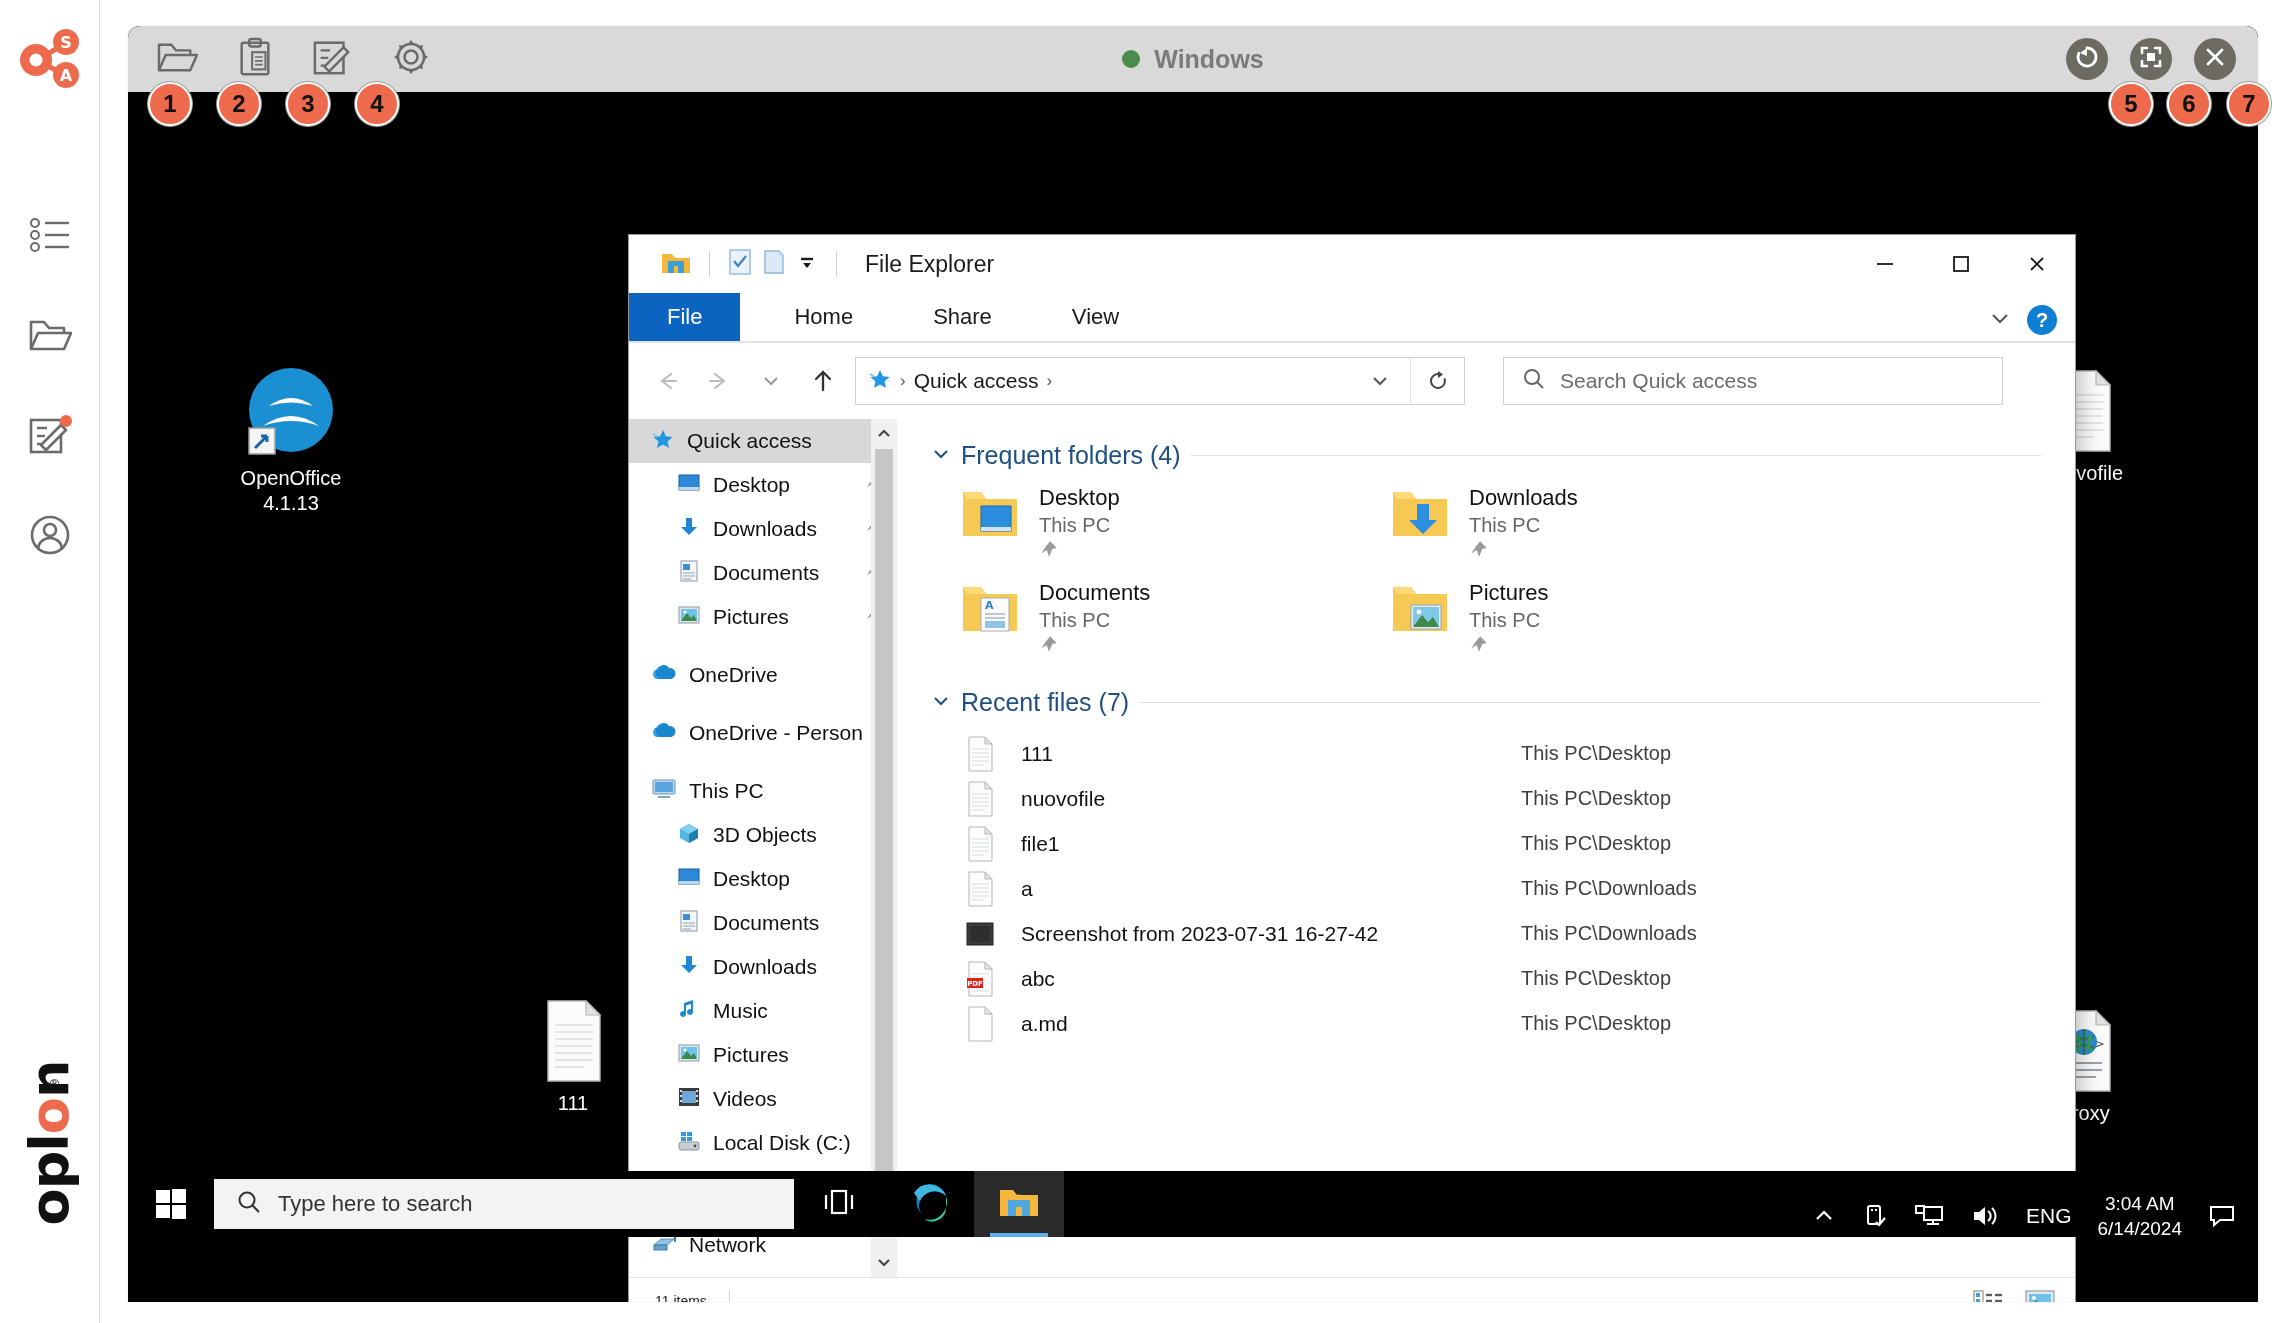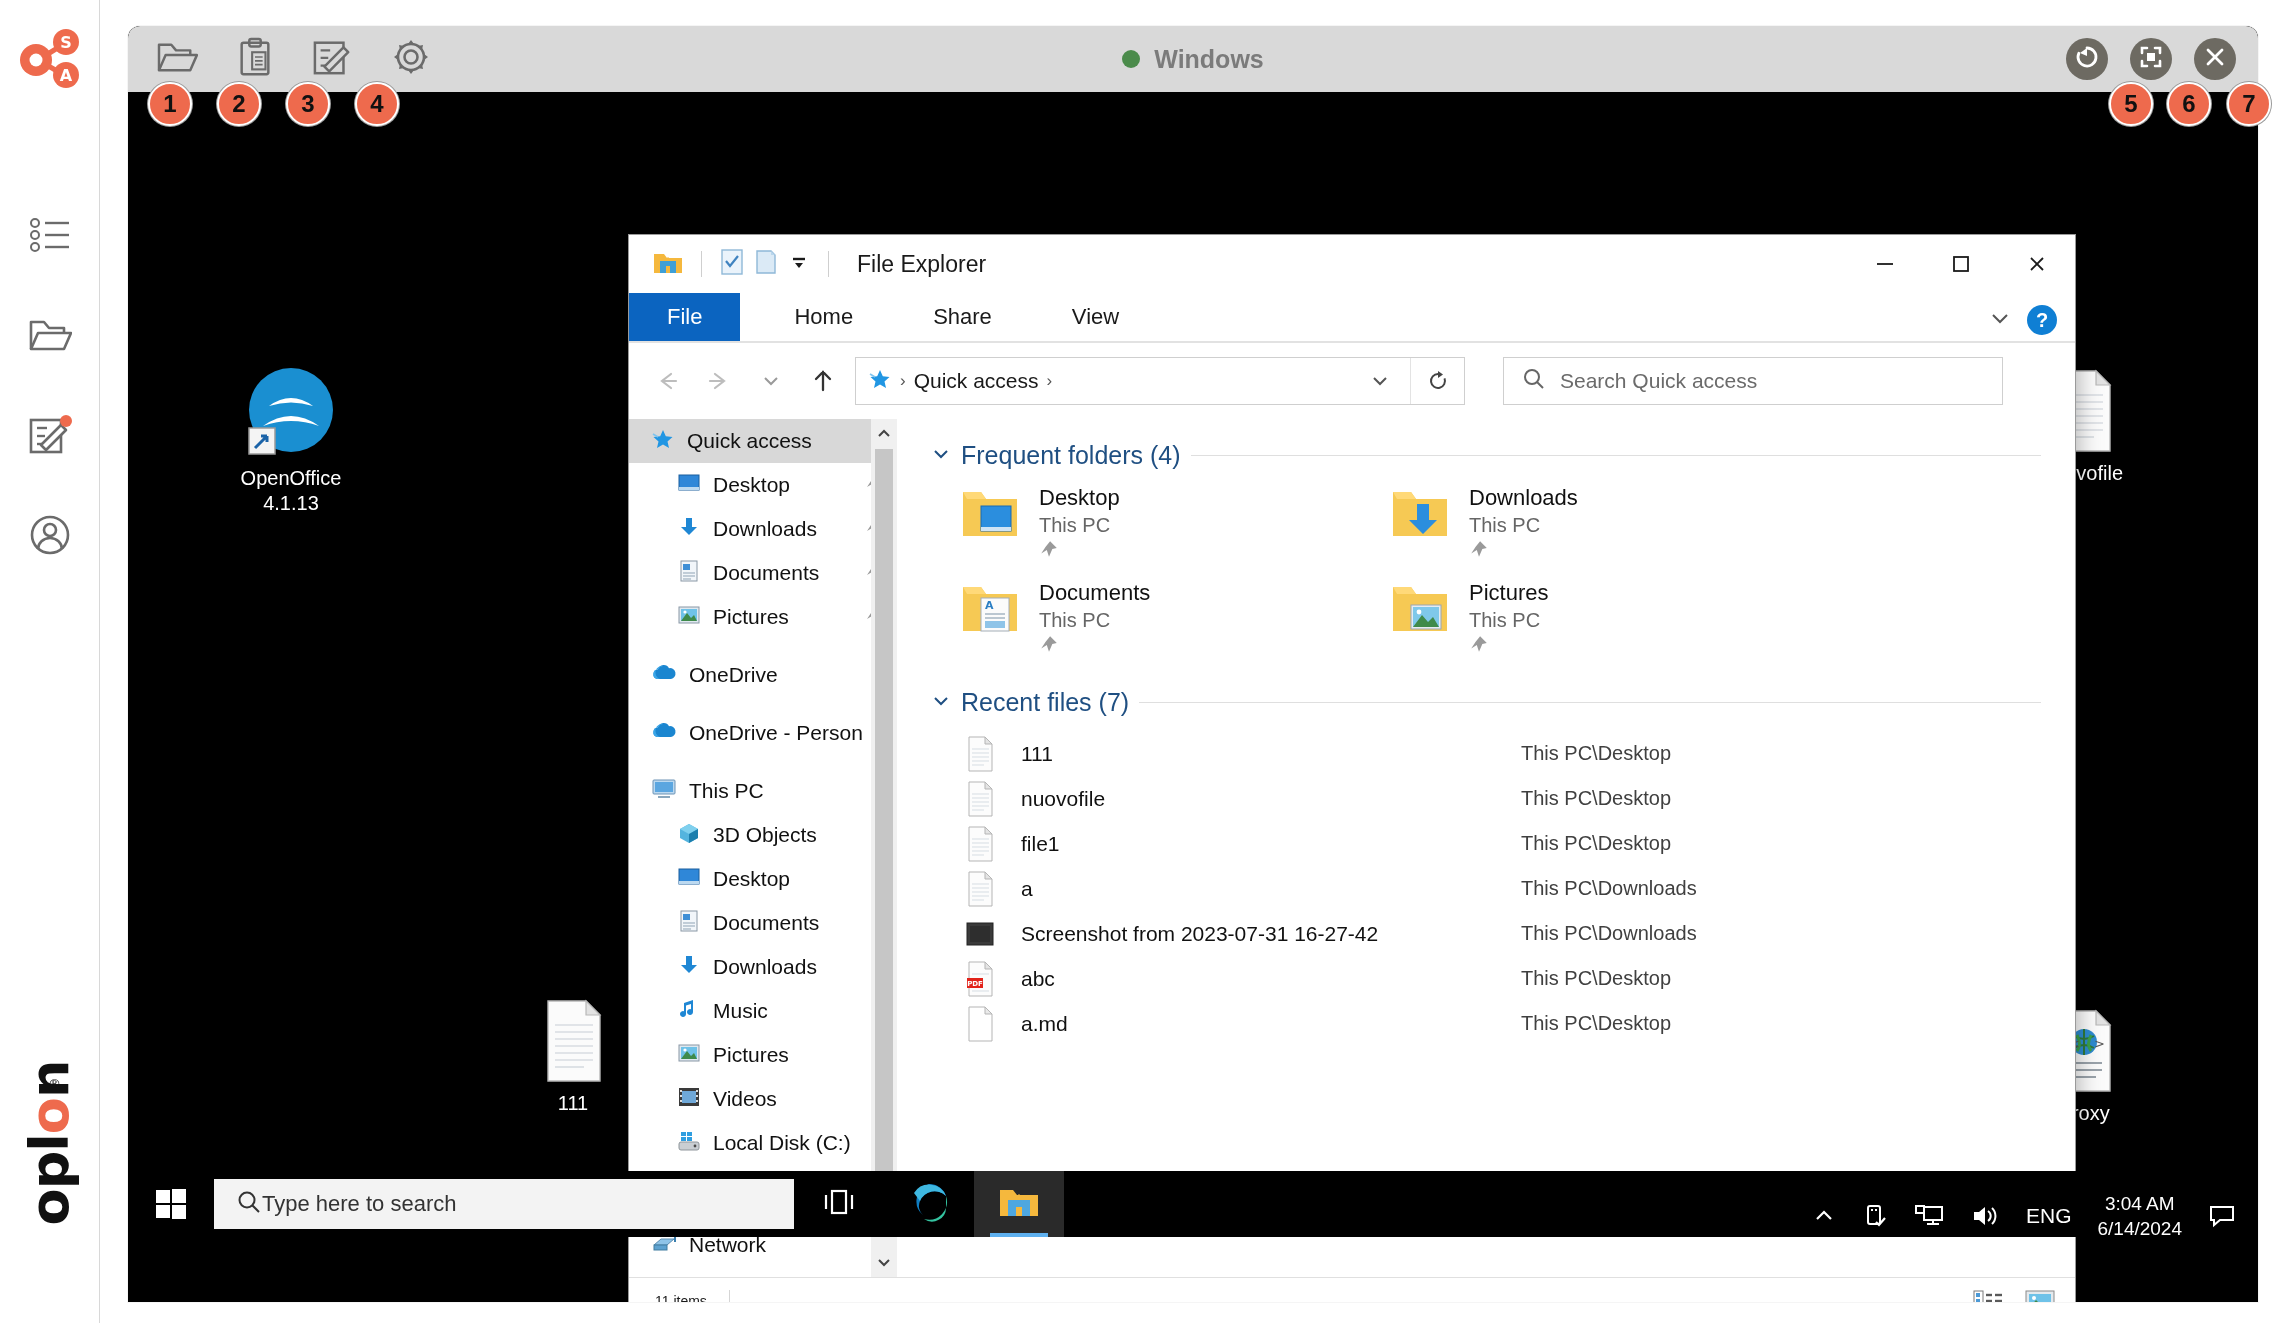--- a/index.html
+++ b/index.html
@@ -83,39 +83,39 @@
   .dicon .glyph { height:96px; display:flex; align-items:flex-end; justify-content:center; }
 
   
   .taskbar {
     position:absolute; left:0; bottom:0; width:2130px; height:66px; background:#000;
     display:flex; align-items:center;
   }
   .tb-start { width:86px; height:66px; display:flex; align-items:center; justify-content:center; cursor:pointer; }
   .tb-search {
     width: 580px; height:50px; background:#f3f3f3; display:flex; align-items:center;
-    padding-left:22px; cursor:text;
+    gap:16px; padding-left:22px; cursor:text;
   }
   .tb-search .ph { font-size:22px; color:#333; }
   .tb-app { width:90px; height:66px; display:flex; align-items:center; justify-content:center; cursor:pointer; position:relative; }
   .tb-app.active { background:#2a2a2a; }
   .tb-app.active::after { content:''; position:absolute; left:16px; right:16px; bottom:0; height:4px; background:#5eb0ef; }
   .tray { position:absolute; right:0; top:12px; height:66px; display:flex; align-items:center; gap:26px; padding-right:22px; }
   .tray-ico { display:flex; align-items:center; justify-content:center; cursor:pointer; }
   .tray-txt { color:#fff; font-size:21px; cursor:pointer; }
   .tray-clock { color:#fff; font-size:19px; line-height:25px; text-align:center; cursor:pointer; }
 
   
   .fe {
     position:absolute; left:500px; top:142px; width:1448px; height:1090px;
     background:#fff; border:1px solid #9a9a9a;
     display:flex; flex-direction:column;
     box-shadow: 0 6px 24px rgba(0,0,0,0.35);
   }
-  .fe-title { height:58px; display:flex; align-items:center; padding-left:24px; gap:10px; background:#fff; }
+  .fe-title { height:58px; display:flex; align-items:center; padding-left:32px; gap:10px; background:#fff; }
   .fe-qat-sep { width:1px; height:26px; background:#cfcfcf; margin:0 8px; }
   .fe-title-text { font-size:23px; color:#1a1a1a; margin-left:10px; }
   .fe-wbtns { position:absolute; right:0; top:0; display:flex; }
   .fe-wbtn { width:76px; height:58px; display:flex; align-items:center; justify-content:center; cursor:pointer; }
 
   .fe-ribbon { height:48px; display:flex; align-items:flex-end; background:#fff; position:relative;gap:28px; }
   .rb-tab {
     height:48px; padding:0 26px; display:flex; align-items:center; justify-content:center;
     font-size:22px; color:#1a1a1a; cursor:pointer;
   }

